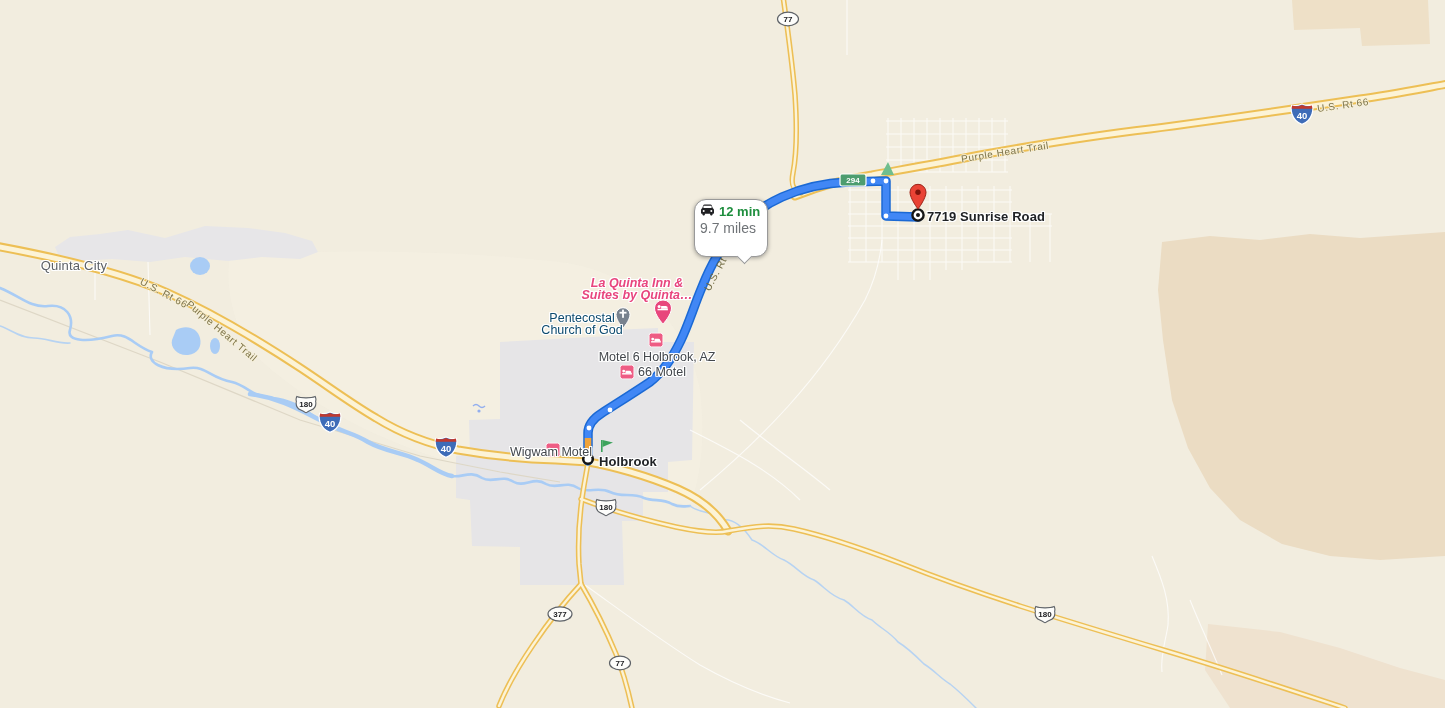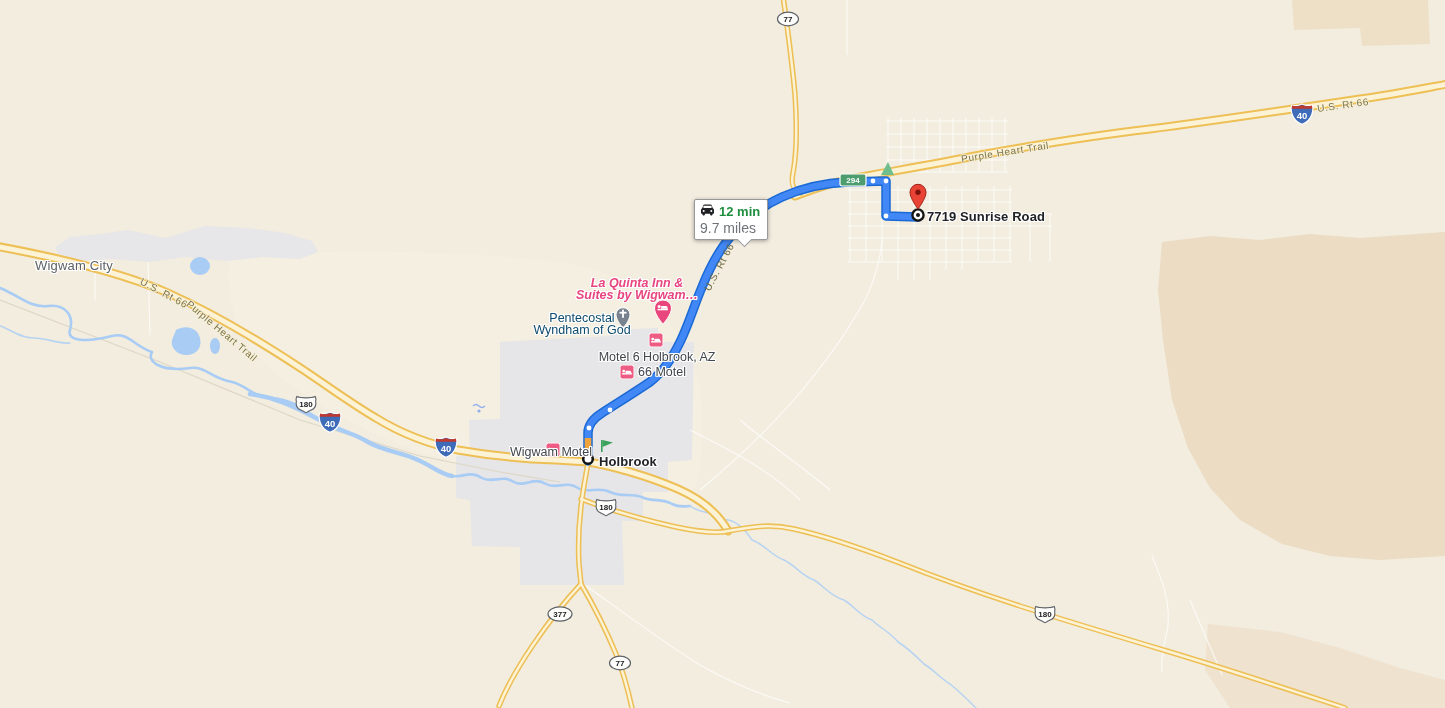--- a/index.html
+++ b/index.html
@@ -19,21 +19,21 @@
   .poi-label{font-size:12.5px;color:#43474c;text-align:center;transform:translate(-50%,-50%);line-height:12px;white-space:nowrap;}
   .poi-label.pink{color:#e8457e;font-weight:bold;font-style:italic;}
   .poi-label.gray{color:#0c4a6e;}
   .road-label{font-size:10px;color:#7d7348;white-space:nowrap;transform-origin:center;letter-spacing:.6px;}
   .on-route{color:#6e683f;}
   .marker{transform:translate(-50%,-100%);}
   .ctr{transform:translate(-50%,-50%);}
   
   .tooltip{
     left:694px;top:199px;width:62px;background:#fff;border:1px solid #999;
-    border-radius:2px;padding:2px 5px 3px 5px;box-shadow:0 1px 4px rgba(0,0,0,.35);
+    border-radius:12px;padding:2px 5px 20px 5px;box-shadow:0 1px 4px rgba(0,0,0,.35);
     z-index:30;
   }
   .tooltip .row1{display:flex;align-items:center;gap:4px;}
   .tooltip .dur{color:#1e8e3e;font-weight:bold;font-size:13px;white-space:nowrap;}
   .tooltip .dist{color:#6f7377;font-size:14px;margin-top:0px;white-space:nowrap;}
   .tooltip .tip{
     position:absolute;bottom:-6px;left:44px;width:10px;height:10px;background:#fff;
     border-right:1px solid #999;border-bottom:1px solid #999;transform:rotate(45deg);
   }
   .shield{transform:translate(-50%,-50%);z-index:12;}
@@ -281,30 +281,30 @@
     </svg>
   </div>
 
   <div class="abs marker" style="left:918px;top:214px;z-index:23;">
     <svg width="19" height="27" viewBox="0 0 19 27">
       <path d="M9.5,26 C9.5,26 1.5,15.5 1.5,9.3 a8,8 0 0 1 16,0 C17.5,15.5 9.5,26 9.5,26 Z" fill="#e94335" stroke="#9c2217" stroke-width="1"></path>
       <circle cx="9.5" cy="9.3" r="2.7" fill="#7d140b"></circle>
     </svg>
   </div>
 
-  <span class="abs city-label halo zlab" style="left:74px;top:265px;">Wigwam City</span>
+  <span class="abs city-label halo zlab" style="left:74px;top:265px;">Quinta City</span>
 
   <div class="abs poi-label pink halo zlab" style="left:637px;top:289px;">
     <div>La Quinta Inn &amp;</div>
-    <div>Suites by Wigwam…</div>
+    <div>Suites by Quinta…</div>
   </div>
 
   <div class="abs poi-label gray halo zlab" style="left:582px;top:324px;">
     <div>Pentecostal</div>
-    <div>Wyndham of God</div>
+    <div>Church of God</div>
   </div>
 
   <span class="abs poi-label halo zlab" style="left:657px;top:357px;">Motel 6 Holbrook, AZ</span>
   <span class="abs poi-label halo zlab" style="left:638px;top:372px;transform:translate(0,-50%);">66 Motel</span>
   <span class="abs poi-label halo zlab" style="left:507px;top:452px;margin-left:44px;">Wigwam Motel</span>
 
   <span class="abs bold-label halo zlab" style="left:599px;top:461px;">Holbrook</span>
   <span class="abs bold-label halo zlab" style="left:927px;top:216px;">7719 Sunrise Road</span>
 
   <div class="abs tooltip">

